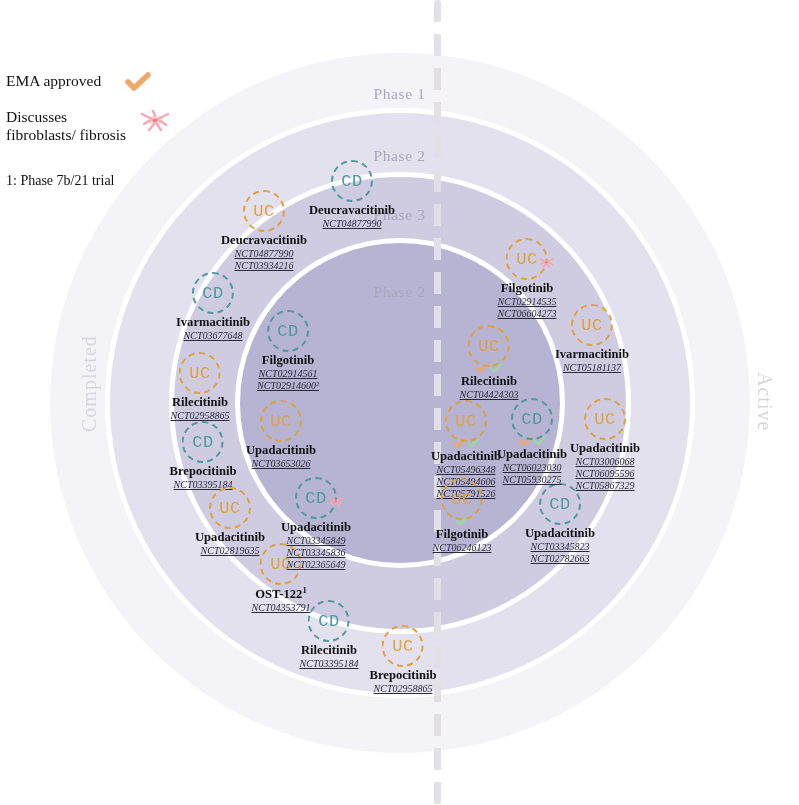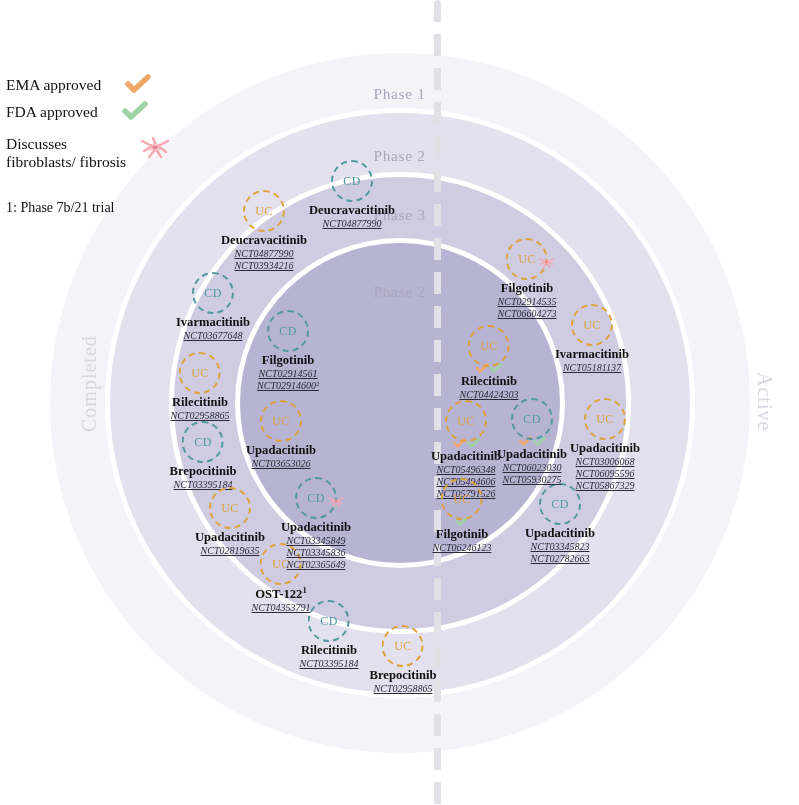--- a/index.html
+++ b/index.html
@@ -38,36 +38,36 @@
   
   .side-label{
     position:absolute;color:#d7d5df;font-size:20px;letter-spacing:1px;
     white-space:nowrap;
   }
   #label-completed{left:78px;top:432px;transform:rotate(-90deg);transform-origin:left top;}
   #label-active{left:776px;top:372px;transform:rotate(90deg);transform-origin:left top;}
 
   
   #legend{position:absolute;left:6px;top:72px;width:210px;}
-  .legend-row{display:flex;align-items:center;height:27px;gap:16px;}
+  .legend-row{display:flex;height:27px;gap:16px;}
   .legend-text{font-size:15.5px;color:#111;line-height:1.18;}
   .legend-mark{margin-left:8px;display:inline-block;}
   #legend-fibro-row{display:flex;align-items:flex-start;margin-top:9px;}
   #legend-foot{margin-top:26px;font-size:14px;color:#111;line-height:1.45;}
   #legend-foot div{white-space:nowrap;}
   sup{font-size:.68em;}
 
   
   .trial{position:absolute;text-align:center;transform:translateX(-50%);}
   .badge{
     width:38px;height:38px;border-radius:50%;margin:0 auto 1px auto;
     border:2.1px dashed #e0a23c;
     display:flex;align-items:center;justify-content:center;
-    font-size:12px;color:#e0a23c;letter-spacing:.5px;
-    font-family:Liberation Serif, serif;position:relative;
+    font-size:17px;color:#e0a23c;letter-spacing:.5px;
+    font-family:Liberation Mono, monospace;position:relative;
   }
   .badge.cd{border-color:#4e9a9e;color:#4e9a9e;}
   .trial-name{font-size:12.6px;font-weight:bold;color:#111;white-space:nowrap;line-height:1.16;font-family:Liberation Serif, serif;}
   .nct{font-size:10px;color:#2a2a38;text-decoration:underline;white-space:nowrap;line-height:1.22;font-style:italic;}
 
   
   .ticks{height:11px;display:flex;justify-content:center;align-items:center;gap:1px;margin-top:-5px;}
   .tick{width:13px;height:11px;}
   .fibro{position:absolute;right:-9px;top:16px;width:16px;height:13px;}
 </style>
@@ -90,28 +90,20 @@
 
   <div class="side-label" id="label-completed">Completed</div>
   <div class="side-label" id="label-active">Active</div>
 
   <div id="legend">
     <div class="legend-row">
       <span class="legend-text">EMA approved</span>
       <span class="legend-mark">
         <svg width="26" height="20" viewBox="0 0 26 20">
             <path d="M3 10 L9 16 L23 3" fill="none" stroke="#f0a868" stroke-width="5.5" stroke-linecap="round" stroke-linejoin="round"></path>
-          </svg>
-      </span>
-    </div>
-    <div class="legend-row">
-      <span class="legend-text">FDA approved</span>
-      <span class="legend-mark">
-        <svg width="26" height="20" viewBox="0 0 26 20">
-            <path d="M3 10 L9 16 L23 3" fill="none" stroke="#9ed3a6" stroke-width="5.5" stroke-linecap="round" stroke-linejoin="round"></path>
           </svg>
       </span>
     </div>
     <div id="legend-fibro-row">
       <span class="legend-text">
         <span>Discusses</span><br>
         <span>fibroblasts/ fibrosis</span>
       </span>
       <span class="legend-mark" style="margin-left:14px;margin-top:2px">
         <svg width="30" height="22" viewBox="0 0 30 22">

